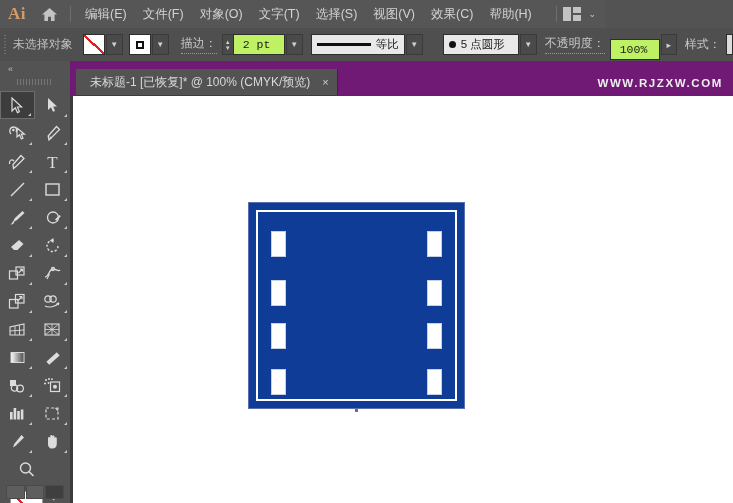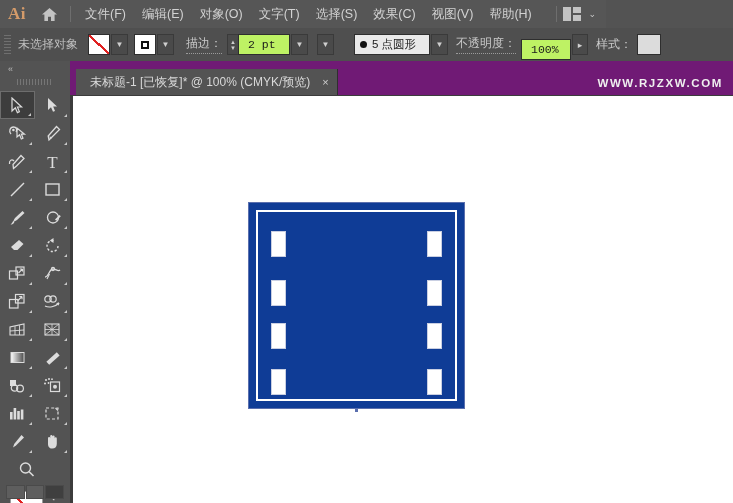--- a/index.html
+++ b/index.html
@@ -183,27 +183,27 @@
 
   <div class="menubar">
     <div class="ai-logo">Ai</div>
     <div class="home-btn">
       <svg width="17" height="15" viewBox="0 0 17 15" aria-hidden="true">
         <path d="M8.5 1 L16 7.5 L13.6 7.5 L13.6 14 L10 14 L10 9.8 L7 9.8 L7 14 L3.4 14 L3.4 7.5 L1 7.5 Z" fill="#c3c3c3"></path>
       </svg>
     </div>
     <div class="mb-sep"></div>
 
+    <div class="menu-item">编辑(E)</div>
     <div class="menu-item">文件(F)</div>
-    <div class="menu-item">编辑(E)</div>
     <div class="menu-item">对象(O)</div>
     <div class="menu-item">文字(T)</div>
     <div class="menu-item">选择(S)</div>
+    <div class="menu-item">视图(V)</div>
     <div class="menu-item">效果(C)</div>
-    <div class="menu-item">视图(V)</div>
     <div class="menu-item">帮助(H)</div>
 
     <div class="mb-right">
       <div class="mb-sep"></div>
       <div class="arrange-icon">
         <svg width="18" height="14" viewBox="0 0 18 14" aria-hidden="true">
           <rect x="0" y="0" width="8" height="14" fill="#c3c3c3"></rect>
           <rect x="10" y="0" width="8" height="6" fill="#c3c3c3"></rect>
           <rect x="10" y="8" width="8" height="6" fill="#c3c3c3"></rect>
         </svg>
@@ -234,20 +234,24 @@
     <div style="display:flex;align-items:center;">
       <div class="spin">
         <span>▲</span>
           <span>▼</span>
       </div>
       <div class="num-field" style="width:52px;">2 pt</div>
       <div class="mini-dd">▼</div>
     </div>
 
     <div style="display:flex;align-items:center;margin-left:8px;">
+      <div class="combo" style="width:94px;justify-content:space-between;">
+        <span class="stroke-preview"></span>
+        <span>等比</span>
+      </div>
       <div class="mini-dd">▼</div>
     </div>
 
     <div style="display:flex;align-items:center;margin-left:20px;">
       <div class="combo" style="width:76px;">
         <span class="dot-round"></span>
         <span>5 点圆形</span>
       </div>
       <div class="mini-dd">▼</div>
     </div>

